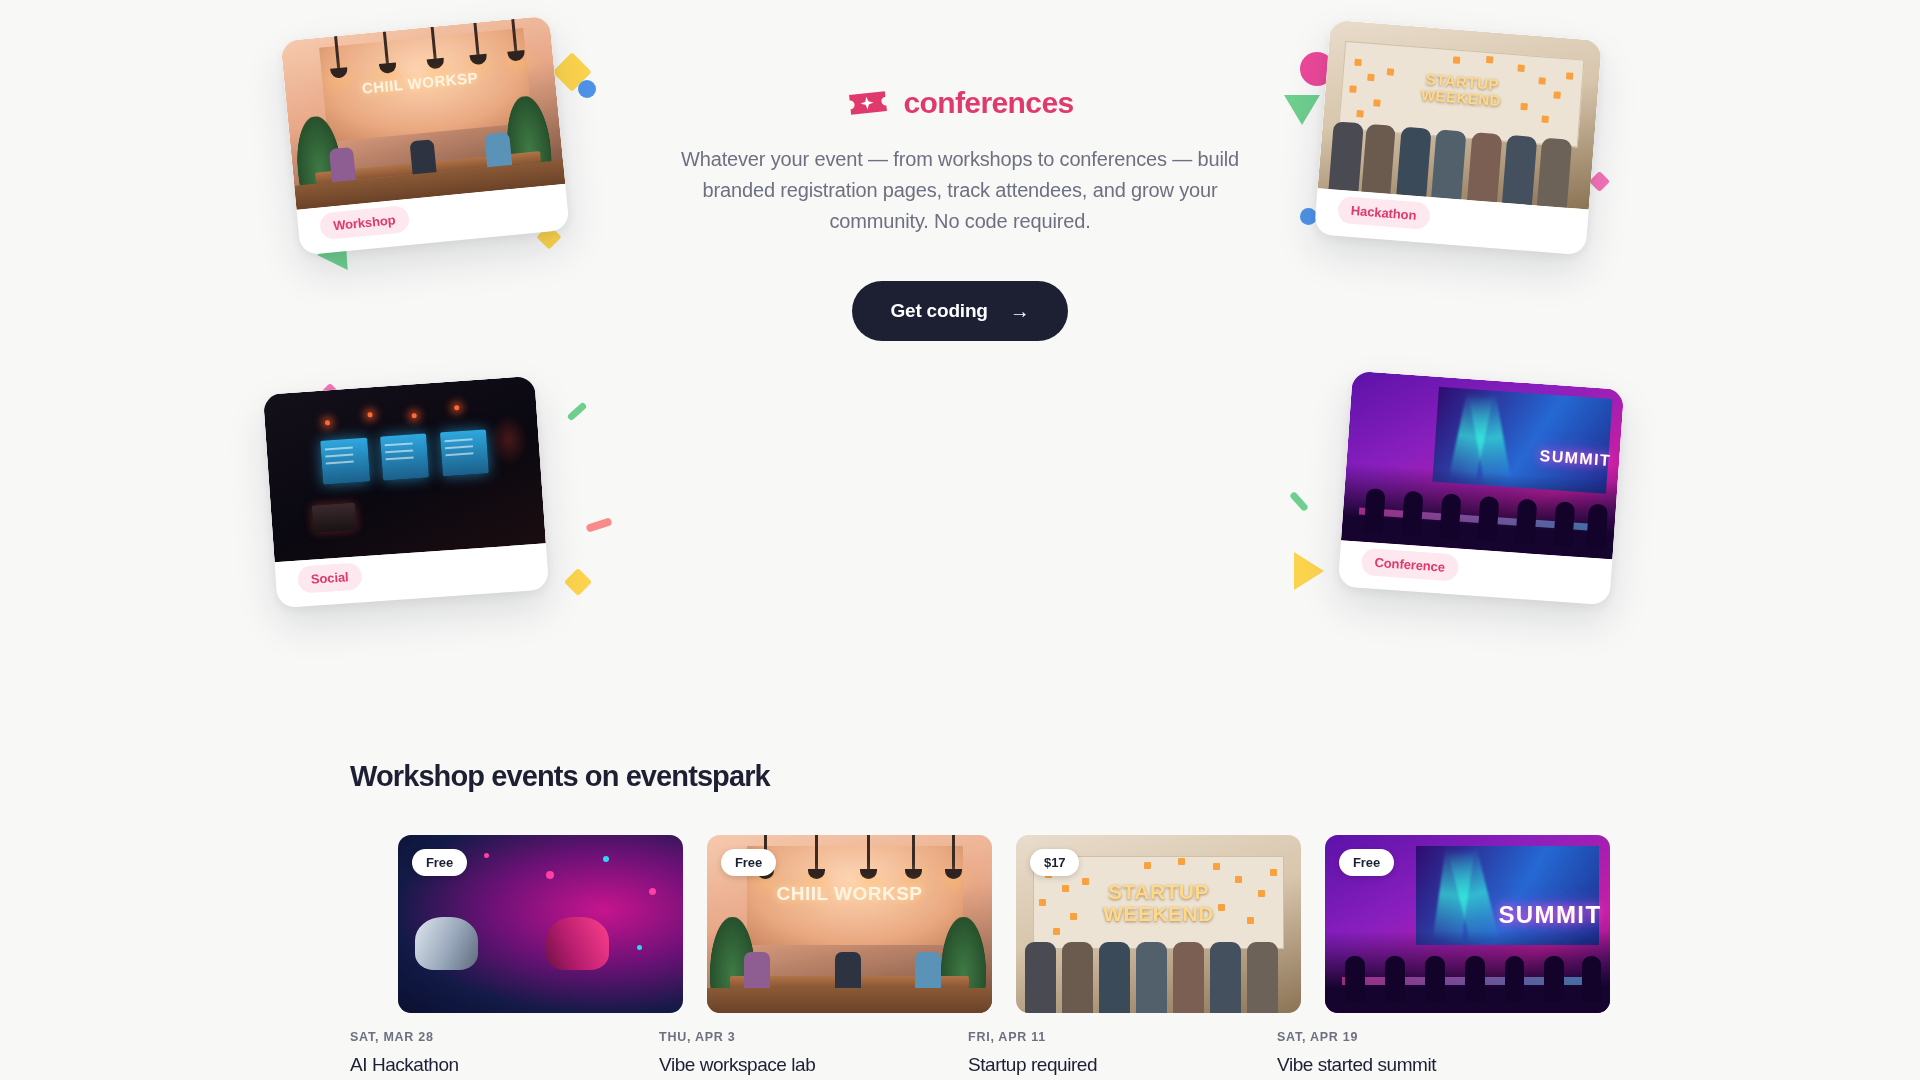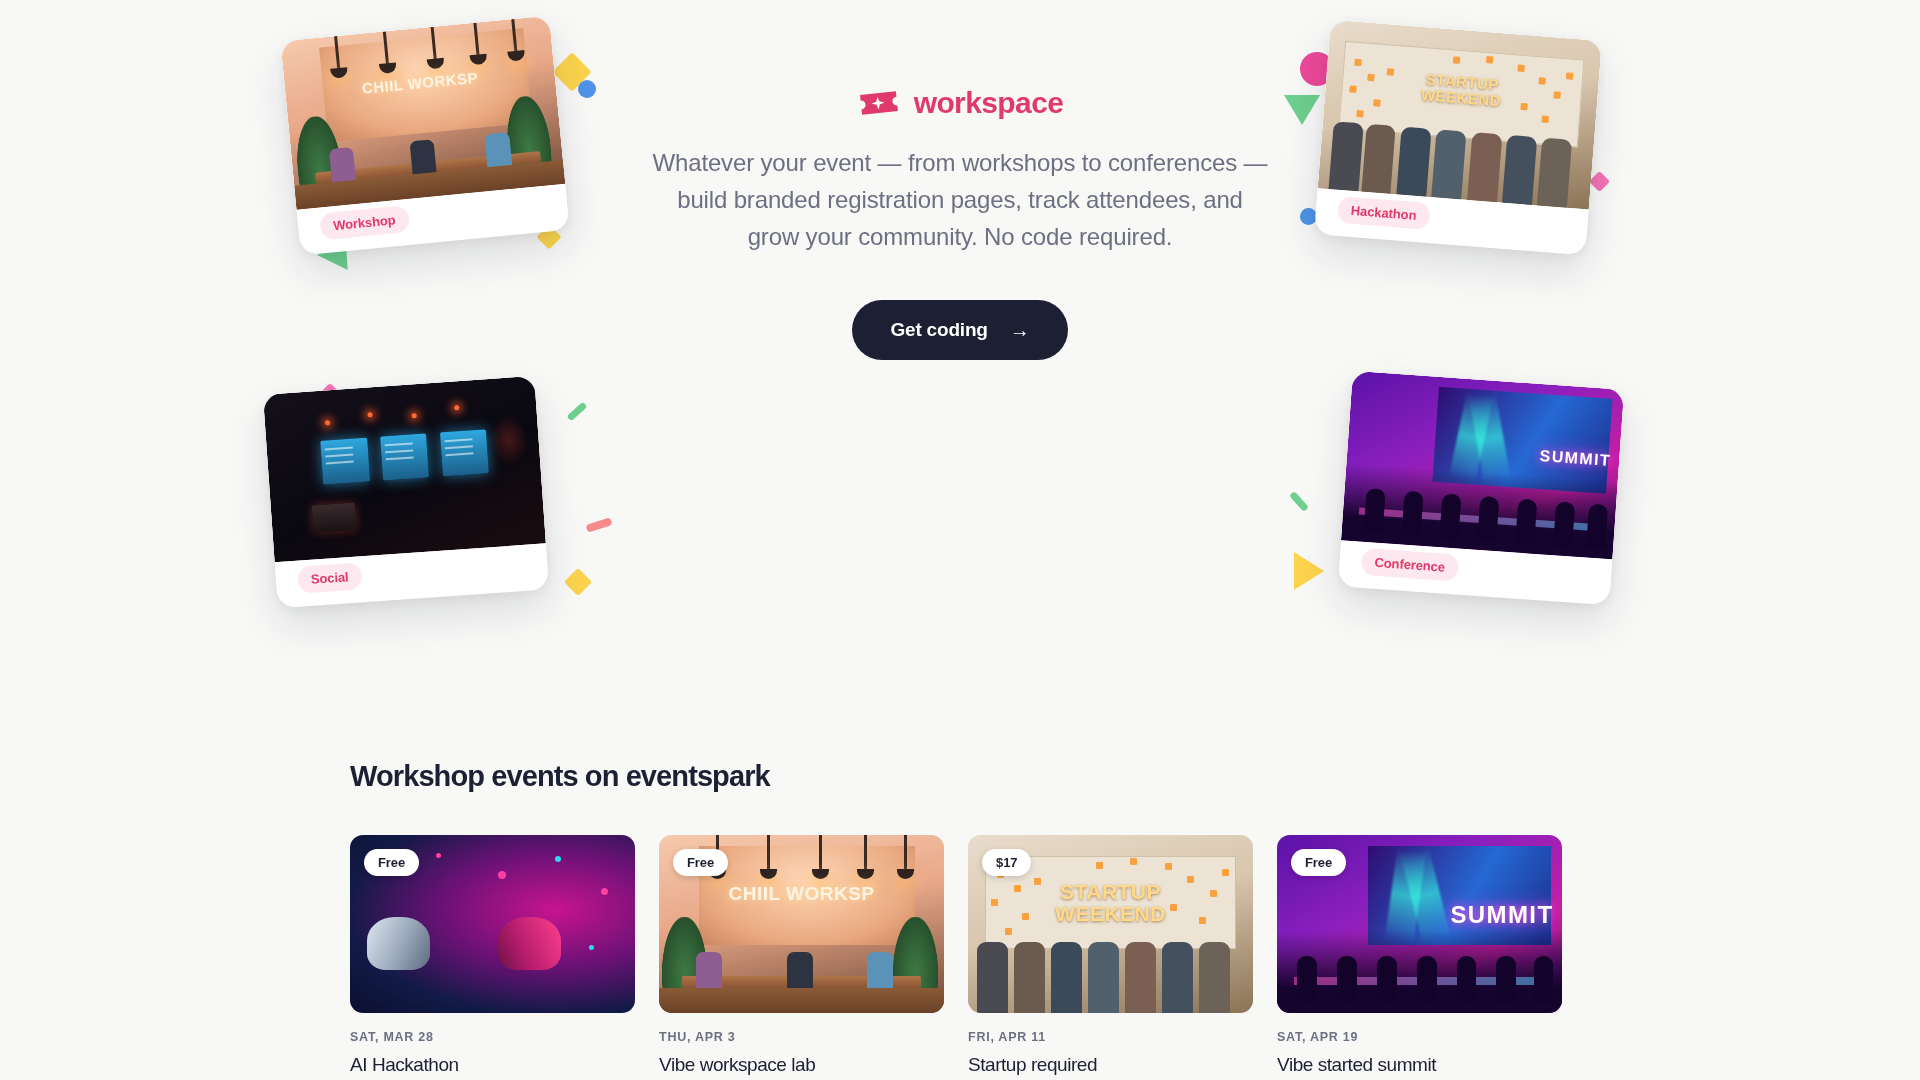--- a/index.html
+++ b/index.html
@@ -27,21 +27,21 @@
   .headline {
     font-size: 58px; line-height: 1.08; font-weight: 800;
     color: #1d2033; letter-spacing: -1.8px;
     white-space: nowrap;
   }
   .headline-line3 {
     color: #1d2033; opacity: 0.055;
   }
   .subhead {
     margin-top: 26px;
-    font-size: 24px; line-height: 1.55; color: #6d7080;
+    font-size: 20px; line-height: 1.55; color: #6d7080;
     letter-spacing: -0.15px;
     padding: 0 12px;
   }
   .cta {
     margin-top: 44px; display: inline-flex; align-items: center; gap: 22px;
     background: #1d2033; color: #fff; border: none; cursor: pointer;
     border-radius: 999px; padding: 19px 38px;
     font-size: 19px; font-weight: 700; font-family: inherit;
     letter-spacing: -0.2px;
   }
@@ -158,21 +158,21 @@
   .section { position: absolute; left: 0; top: 760px; width: 1920px; }
   .section-inner { width: 1220px; margin: 0 auto; }
   .section-title {
     font-size: 29px; font-weight: 800; color: #1d2033;
     letter-spacing: -0.9px; margin-bottom: 42px;
   }
   .grid { display: grid; grid-template-columns: repeat(4, 285px); gap: 24px; }
   .ev-card { cursor: pointer; }
   .ev-thumb {
     position: relative; width: 285px; height: 178px;
-    border-radius: 13px; overflow: hidden; background: #ddd;
+    border-radius: 13px; overflow: hidden; background: #ddd; margin-left: 48px;
   }
   .ev-price {
     position: absolute; left: 14px; top: 14px; z-index: 4;
     background: #fff; color: #1d2033;
     font-size: 13px; font-weight: 700; letter-spacing: -0.1px;
     padding: 6px 14px; border-radius: 999px;
     box-shadow: 0 2px 6px rgba(0,0,0,.16);
   }
   .ev-date {
     margin-top: 17px; font-size: 12.5px; font-weight: 600;
@@ -323,21 +323,21 @@
     <div class="hero-center">
       <div class="brand">
         <span class="ticket-icon">
           <svg width="44" height="28" viewBox="0 0 44 28" xmlns="http://www.w3.org/2000/svg">
             <g transform="rotate(-6 22 14)">
               <path d="M4 4 H40 V9.5 a4.5 4.5 0 0 0 0 9 V24 H4 V18.5 a4.5 4.5 0 0 0 0 -9 Z" fill="#e03a6d"></path>
               <path d="M21 7.5 L22.6 12.4 L27.5 14 L22.6 15.6 L21 20.5 L19.4 15.6 L14.5 14 L19.4 12.4 Z" fill="#ffffff"></path>
             </g>
           </svg>
         </span>
-        <span class="brand-name">workspace</span>
+        <span class="brand-name">conferences</span>
       </div>
 
 
       <p class="subhead">Whatever your event — from workshops to conferences — build branded registration pages, track attendees, and grow your community. No code required.</p>
 
       <button class="cta">
         <span>Get coding</span>
         <span class="arrow">→</span>
       </button>
     </div>

